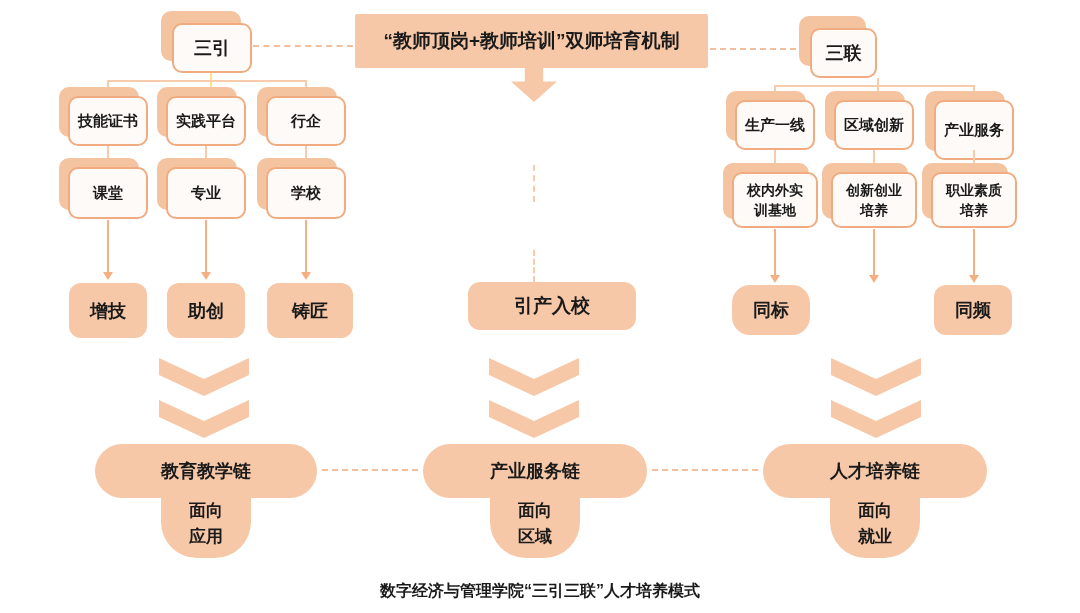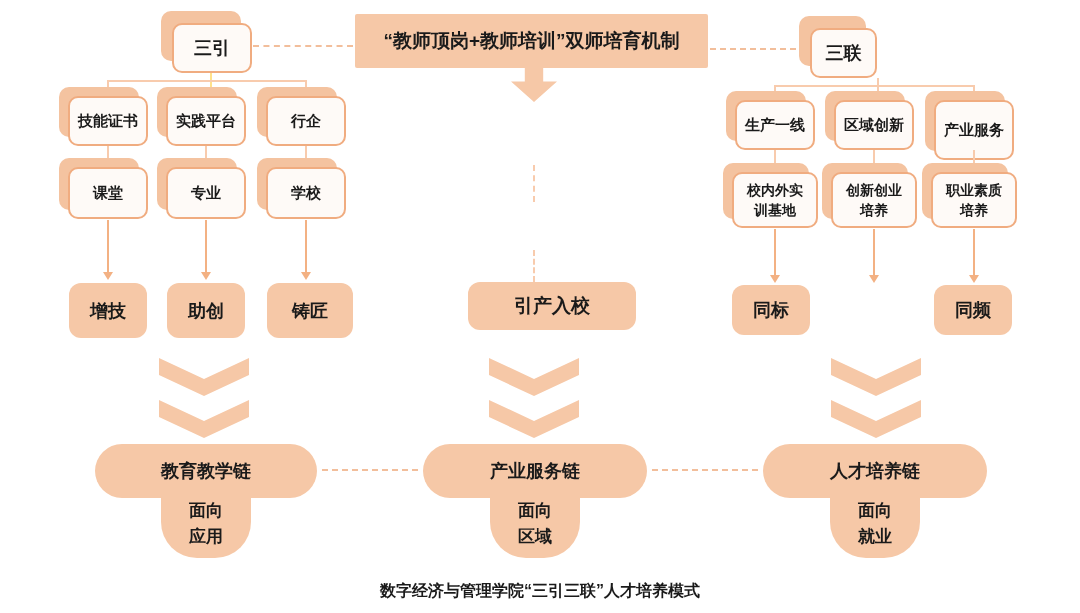--- a/index.html
+++ b/index.html
@@ -92,21 +92,21 @@
   <div class="abs hline" style="left:774px;top:85px;width:201px;"></div>
   <div class="abs vline" style="left:774px;top:85px;height:15px;"></div>
   <div class="abs vline" style="left:973px;top:85px;height:15px;"></div>
 
   <div class="abs wbox flexc" style="left:735px;top:100px;width:80px;height:50px;">生产一线</div>
   <div class="abs vline" style="left:774px;top:150px;height:22px;"></div>
   <div class="abs wbox flexc via" style="left:732px;top:172px;width:86px;height:56px;font-size:14px;">校内外实
 训基地</div>
   <div class="abs arrow-line" style="left:774px;top:229px;height:46px;"></div>
   <div class="abs arrow-head" style="left:770px;top:275px;"></div>
-  <div class="abs sbox flexc" style="left:732px;top:285px;width:78px;height:50px;">同标</div>
+  <div class="abs sbox flexc" style="left:732px;top:285px;width:78px;height:50px;border-radius:18px;">同标</div>
 
   <div class="abs wbox flexc" style="left:834px;top:100px;width:80px;height:50px;">区域创新</div>
   <div class="abs vline" style="left:873px;top:150px;height:22px;"></div>
   <div class="abs wbox flexc via" style="left:831px;top:172px;width:86px;height:56px;font-size:14px;">创新创业
 培养</div>
   <div class="abs arrow-line" style="left:873px;top:229px;height:46px;"></div>
   <div class="abs arrow-head" style="left:869px;top:275px;"></div>
 
   <div class="abs wbox flexc" style="left:934px;top:100px;width:80px;height:60px;">产业服务</div>
   <div class="abs vline" style="left:973px;top:150px;height:22px;"></div>

